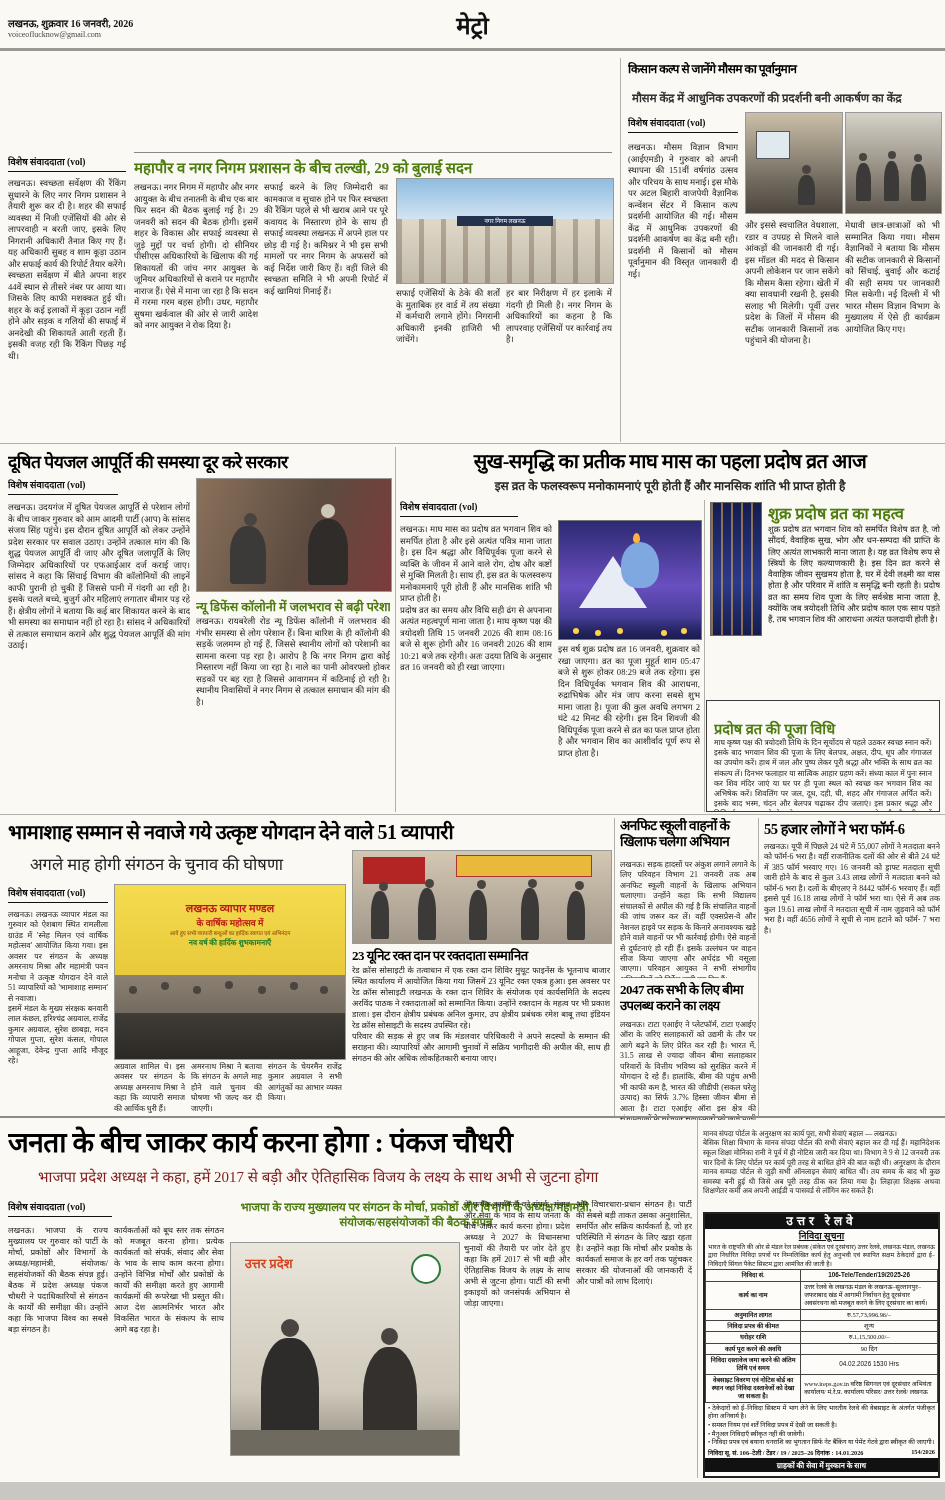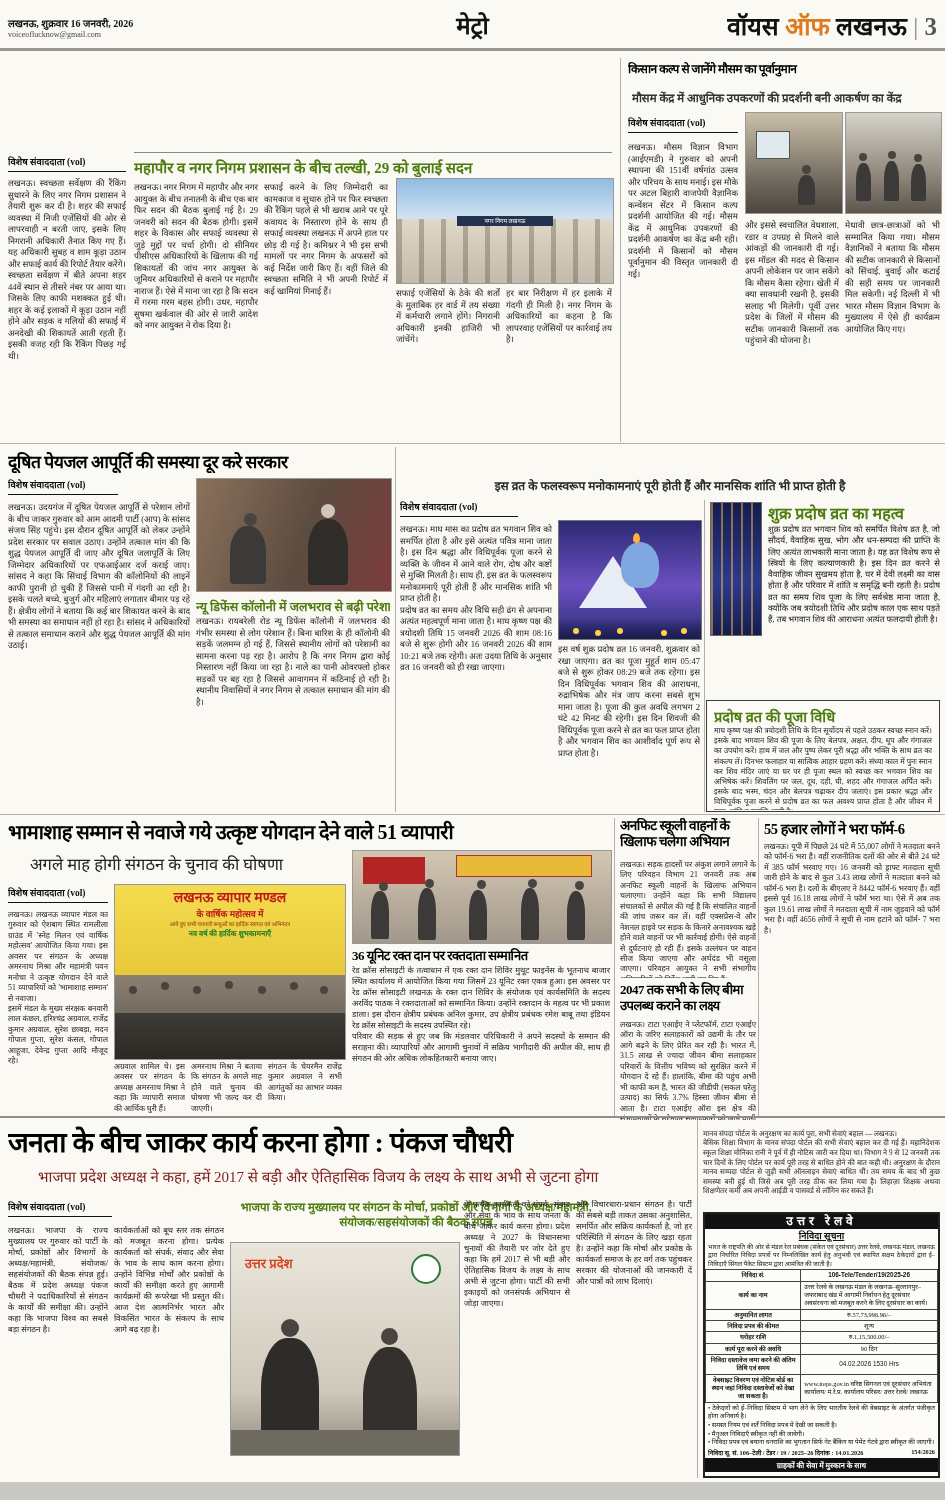--- a/index.html
+++ b/index.html
@@ -9,46 +9,39 @@
   .body{font-size:8.6px;line-height:1.34;text-align:justify;white-space:pre-line;overflow:hidden;color:#1c1c1c;}
   .body.small{font-size:7.8px;}
   .byline{font-weight:bold;font-size:9.5px;border-bottom:1.6px solid #111;padding-bottom:3px;overflow:hidden;white-space:nowrap;}
   .h-main{font-weight:800;color:#000;letter-spacing:-0.5px;}
   .nowrap{white-space:nowrap;overflow:hidden;}
   .vrule{position:absolute;width:1px;background:#b3b0aa;}
   .hrule{position:absolute;height:1px;background:#b3b0aa;}
   .hrule.thick{height:3px;background:#9a9893;}
   .photo{position:absolute;overflow:hidden;background:#ccc;border:1px solid #999;}
   .sub-h{font-weight:bold;color:#4d7c0f;}
-  .boxed{border:1.6px solid #3a3a3a;padding:5px 7px;box-sizing:border-box;overflow:hidden;}
+  .boxed{border:1.6px solid #3a3a3a;padding:17px 7px;box-sizing:border-box;overflow:hidden;}
   .bullet{font-size:6.4px;line-height:1.35;text-align:justify;}
   .bullet::before{content:"• ";}
   .tbl{width:100%;border-collapse:collapse;table-layout:fixed;}
   .tbl td{border:1px solid #444;font-size:6.4px;line-height:1.3;padding:1px 3px;vertical-align:middle;}
   .tbl td.lbl{width:38%;text-align:center;font-weight:bold;}
   .silhouette{position:absolute;background:#3c3a38;border-radius:45% 45% 8% 8%;}
   .head{position:absolute;background:#4a4441;border-radius:50%;}
 </style>
 </head>
 <body>
 
 <div class="page">
 
   <div class="abs" style="left:8px;top:16px;width:250px;">
     <div style="font-size:10px;font-weight:bold;">लखनऊ, शुक्रवार 16 जनवरी, 2026</div>
     <div style="font-size:8px;color:#444;">voiceoflucknow@gmail.com</div>
   </div>
   <div class="abs nowrap" style="left:0;top:8px;width:945px;text-align:center;font-size:24px;font-weight:800;">मेट्रो</div>
-  <div class="abs nowrap" style="right:8px;top:8px;text-align:right;font-size:25px;font-weight:800;">
-    <span>वॉयस</span>
-    <span style="color:#e07a1e;">ऑफ</span>
-    <span>लखनऊ</span>
-    <span style="color:#8a8a8a;font-weight:400;">|</span>
-    <span style="color:#555;">3</span>
-  </div>
   <div class="hrule thick" style="left:0;top:48px;width:945px;"></div>
 
 
   <div class="abs byline" style="left:8px;top:155px;width:118px;">विशेष संवाददाता (vol)</div>
   <div class="abs body" style="left:8px;top:178px;width:118px;height:262px;">लखनऊ। स्वच्छता सर्वेक्षण की रैंकिंग सुधारने के लिए नगर निगम प्रशासन ने तैयारी शुरू कर दी है। शहर की सफाई व्यवस्था में निजी एजेंसियों की ओर से लापरवाही न बरती जाए, इसके लिए निगरानी अधिकारी तैनात किए गए हैं। यह अधिकारी सुबह व शाम कूड़ा उठान और सफाई कार्य की रिपोर्ट तैयार करेंगे।
 स्वच्छता सर्वेक्षण में बीते अपना शहर 44वें स्थान से तीसरे नंबर पर आया था। जिसके लिए काफी मशक्कत हुई थी। शहर के कई इलाकों में कूड़ा उठान नहीं होने और सड़क व गलियों की सफाई में अनदेखी की शिकायतें आती रहती हैं। इसकी वजह रही कि रैंकिंग पिछड़ गई थी।</div>
 
   <div class="abs sub-h nowrap" style="left:134px;top:152px;width:478px;font-size:15px;border-top:1px solid #888;padding-top:4px;">महापौर व नगर निगम प्रशासन के बीच तल्खी, 29 को बुलाई सदन</div>
 
   <div class="photo" style="left:396px;top:178px;width:216px;height:104px;">
@@ -100,20 +93,21 @@
     <div class="head" style="left:24%;top:30%;width:13px;height:13px;"></div>
     <div class="silhouette" style="left:17%;top:42%;width:36px;height:58px;"></div>
     <div class="head" style="left:64%;top:22%;width:14px;height:14px;background:#cfc6ba;"></div>
     <div class="silhouette" style="left:57%;top:36%;width:40px;height:66px;background:#2f2c29;"></div>
   </div>
   <div class="abs sub-h nowrap" style="left:196px;top:598px;width:194px;font-size:12.5px;">न्यू डिफेंस कॉलोनी में जलभराव से बढ़ी परेशानी</div>
   <div class="abs body" style="left:196px;top:616px;width:194px;height:194px;">लखनऊ। रायबरेली रोड न्यू डिफेंस कॉलोनी में जलभराव की गंभीर समस्या से लोग परेशान हैं। बिना बारिश के ही कॉलोनी की सड़कें जलमग्न हो गई हैं, जिससे स्थानीय लोगों को परेशानी का सामना करना पड़ रहा है। आरोप है कि नगर निगम द्वारा कोई निस्तारण नहीं किया जा रहा है। नाले का पानी ओवरफ्लो होकर सड़कों पर बह रहा है जिससे आवागमन में कठिनाई हो रही है। स्थानीय निवासियों ने नगर निगम से तत्काल समाधान की मांग की है।</div>
 
   <div class="vrule" style="left:395px;top:447px;height:365px;"></div>
 
+  <div class="abs h-main nowrap" style="left:400px;top:447px;width:540px;font-size:20px;text-align:center;">सुख-समृद्धि का प्रतीक माघ मास का पहला प्रदोष व्रत आज</div>
   <div class="abs sub-h nowrap" style="left:400px;top:477px;width:540px;font-size:12px;text-align:center;color:#2a2a2a;">इस व्रत के फलस्वरूप मनोकामनाएं पूरी होती हैं और मानसिक शांति भी प्राप्त होती है</div>
   <div class="abs byline" style="left:400px;top:500px;width:118px;">विशेष संवाददाता (vol)</div>
   <div class="abs body" style="left:400px;top:524px;width:152px;height:286px;">लखनऊ। माघ मास का प्रदोष व्रत भगवान शिव को समर्पित होता है और इसे अत्यंत पवित्र माना जाता है। इस दिन श्रद्धा और विधिपूर्वक पूजा करने से व्यक्ति के जीवन में आने वाले रोग, दोष और कष्टों से मुक्ति मिलती है। साथ ही, इस व्रत के फलस्वरूप मनोकामनाएँ पूरी होती हैं और मानसिक शांति भी प्राप्त होती है।
 प्रदोष व्रत का समय और विधि सही ढंग से अपनाना अत्यंत महत्वपूर्ण माना जाता है। माघ कृष्ण पक्ष की त्रयोदशी तिथि 15 जनवरी 2026 की शाम 08:16 बजे से शुरू होगी और 16 जनवरी 2026 की शाम 10:21 बजे तक रहेगी। अतः उदया तिथि के अनुसार व्रत 16 जनवरी को ही रखा जाएगा।</div>
 
   <div class="photo" style="left:558px;top:520px;width:142px;height:118px;border:1px solid #777;">
     <div class="abs" style="left:0;top:0;width:100%;height:100%;background:linear-gradient(180deg,#2c2a72,#6a4fc0 55%,#2e2f7a);"></div>
     <div class="abs" style="left:14%;bottom:26%;width:0;height:0;border-left:34px solid transparent;border-right:34px solid transparent;border-bottom:52px solid #e8ecf4;"></div>
     <div class="abs" style="left:44%;top:18%;width:38px;height:46px;background:#7fa8e0;border-radius:50% 50% 40% 40%;"></div>
     <div class="abs" style="left:52%;top:10%;width:7px;height:10px;background:#ffb23e;border-radius:50% 50% 50% 50%/60% 60% 40% 40%;"></div>
@@ -138,21 +132,21 @@
   <div class="hrule" style="left:0;top:814px;width:945px;"></div>
 
   <div class="abs h-main nowrap" style="left:8px;top:818px;width:602px;font-size:20px;">भामाशाह सम्मान से नवाजे गये उत्कृष्ट योगदान देने वाले 51 व्यापारी</div>
   <div class="abs nowrap" style="left:30px;top:852px;width:320px;font-size:16.5px;color:#222;">अगले माह होगी संगठन के चुनाव की घोषणा</div>
   <div class="abs byline" style="left:8px;top:886px;width:100px;">विशेष संवाददाता (vol)</div>
   <div class="abs body small" style="left:8px;top:910px;width:100px;height:212px;">लखनऊ। लखनऊ व्यापार मंडल का गुरुवार को ऐशबाग स्थित रामलीला ग्राउंड में 'स्नेह मिलन एवं वार्षिक महोत्सव' आयोजित किया गया। इस अवसर पर संगठन के अध्यक्ष अमरनाथ मिश्रा और महामंत्री पवन मनोचा ने उत्कृष्ट योगदान देने वाले 51 व्यापारियों को 'भामाशाह सम्मान' से नवाजा।
 इसमें मंडल के मुख्य संरक्षक बनवारी लाल कंछल, हरिश्चंद्र अग्रवाल, राजेंद्र कुमार अग्रवाल, सुरेश छाबड़ा, मदन गोपाल गुप्ता, सुरेश कंसल, गोपाल आहूजा, देवेन्द्र गुप्ता आदि मौजूद रहे।</div>
 
   <div class="photo" style="left:114px;top:884px;width:230px;height:174px;">
     <div class="abs" style="left:0;top:0;width:100%;height:52%;background:linear-gradient(#f4dc4e,#e8c93a);border-bottom:2px solid #b02020;text-align:center;overflow:hidden;">
-      <div style="font-size:14px;font-weight:800;color:#c01818;line-height:1.25;margin-top:4px;">लखनऊ व्यापार मण्डल</div>
+      <div style="font-size:11px;font-weight:800;color:#c01818;line-height:1.25;margin-top:17px;">लखनऊ व्यापार मण्डल</div>
       <div style="font-size:9px;font-weight:800;color:#c01818;">के वार्षिक महोत्सव में</div>
       <div style="font-size:5.5px;font-weight:bold;color:#a8651a;">आये हुए सभी व्यापारी बन्धुओं का हार्दिक स्वागत एवं अभिनंदन</div>
       <div style="font-size:7.5px;font-weight:800;color:#1a7a2a;">नव वर्ष की हार्दिक शुभकामनाएँ</div>
     </div>
     <div class="abs" style="left:0;bottom:0;width:100%;height:48%;background:linear-gradient(#8b8072,#57524a);">
       <div class="head" style="left:6%;top:12%;width:8px;height:8px;"></div>
       <div class="head" style="left:20%;top:8%;width:8px;height:8px;"></div>
       <div class="head" style="left:34%;top:13%;width:8px;height:8px;"></div>
       <div class="head" style="left:48%;top:7%;width:8px;height:8px;"></div>
       <div class="head" style="left:62%;top:12%;width:8px;height:8px;"></div>
@@ -173,21 +167,21 @@
     <div class="silhouette" style="left:7%;top:44%;width:18px;height:48px;"></div>
     <div class="head" style="left:28%;top:30%;width:9px;height:9px;"></div>
     <div class="silhouette" style="left:25%;top:40%;width:18px;height:52px;"></div>
     <div class="head" style="left:48%;top:32%;width:9px;height:9px;"></div>
     <div class="silhouette" style="left:45%;top:42%;width:18px;height:50px;"></div>
     <div class="head" style="left:68%;top:30%;width:9px;height:9px;"></div>
     <div class="silhouette" style="left:65%;top:40%;width:18px;height:52px;"></div>
     <div class="head" style="left:86%;top:33%;width:9px;height:9px;"></div>
     <div class="silhouette" style="left:83%;top:43%;width:18px;height:49px;"></div>
   </div>
-  <div class="abs h-main nowrap" style="left:352px;top:946px;width:258px;font-size:13px;">36 यूनिट रक्त दान पर रक्तदाता सम्मानित</div>
+  <div class="abs h-main nowrap" style="left:352px;top:946px;width:258px;font-size:13px;">23 यूनिट रक्त दान पर रक्तदाता सम्मानित</div>
   <div class="abs body" style="left:352px;top:966px;width:258px;height:156px;font-size:8.2px;">रेड क्रॉस सोसाइटी के तत्वाधान में एक रक्त दान शिविर मुथूट फाइनेंस के भूतनाथ बाजार स्थित कार्यालय में आयोजित किया गया जिसमें 23 यूनिट रक्त एकत्र हुआ। इस अवसर पर रेड क्रॉस सोसाइटी लखनऊ के रक्त दान शिविर के संयोजक एवं कार्यसमिति के सदस्य अरविंद पाठक ने रक्तदाताओं को सम्मानित किया। उन्होंने रक्तदान के महत्व पर भी प्रकाश डाला। इस दौरान क्षेत्रीय प्रबंधक अनिल कुमार, उप क्षेत्रीय प्रबंधक रमेश बाबू तथा इंडियन रेड क्रॉस सोसाइटी के सदस्य उपस्थित रहे।
 परिवार की सड़क से हुए जब कि मंडलवार परिधिकारी ने अपने सदस्यों के सम्मान की सराहना की। व्यापारियों और आगामी चुनावों में सक्रिय भागीदारी की अपील की, साथ ही संगठन की ओर अधिक लोकहितकारी बनाया जाए।</div>
 
   <div class="vrule" style="left:614px;top:818px;height:300px;"></div>
 
   <div class="abs h-main" style="left:620px;top:818px;width:136px;font-size:13.5px;line-height:1.2;height:36px;overflow:hidden;">अनफिट स्कूली वाहनों के खिलाफ चलेगा अभियान</div>
   <div class="abs body small" style="left:620px;top:860px;width:136px;height:118px;">लखनऊ। सड़क हादसों पर अंकुश लगाने लगाने के लिए परिवहन विभाग 21 जनवरी तक अब अनफिट स्कूली वाहनों के खिलाफ अभियान चलाएगा। उन्होंने कहा कि सभी विद्यालय संचालकों से अपील की गई है कि संचालित वाहनों की जांच जरूर कर लें। वहीं एक्सप्रेस-वे और नेशनल हाइवे पर सड़क के किनारे अनावश्यक खड़े होने वाले वाहनों पर भी कार्रवाई होगी। ऐसे वाहनों से दुर्घटनाएं हो रही हैं। इसके उल्लंघन पर वाहन सीज किया जाएगा और अर्थदंड भी वसूला जाएगा। परिवहन आयुक्त ने सभी संभागीय अधिकारियों को निर्देश जारी कर दिए हैं।</div>
 
   <div class="abs h-main" style="left:620px;top:982px;width:136px;font-size:13px;line-height:1.2;height:34px;overflow:hidden;">2047 तक सभी के लिए बीमा उपलब्ध कराने का लक्ष्य</div>
   <div class="abs body small" style="left:620px;top:1020px;width:136px;height:100px;">लखनऊ। टाटा एआईए ने प्लेटफॉर्म, टाटा एआईए ऑरा के जरिए सलाहकारों को उद्यमी के तौर पर आगे बढ़ने के लिए प्रेरित कर रही है। भारत में, 31.5 लाख से ज्यादा जीवन बीमा सलाहकार परिवारों के वित्तीय भविष्य को सुरक्षित करने में योगदान दे रहे हैं। हालांकि, बीमा की पहुंच अभी भी काफी कम है, भारत की जीडीपी (सकल घरेलू उत्पाद) का सिर्फ 3.7% हिस्सा जीवन बीमा से आता है। टाटा एआईए ऑरा इस क्षेत्र की संभावनाओं के मद्देनजर सलाहकारों को आने वाली पीढ़ी को सशक्त बनाता है ताकि 2047 तक सबके लिए बीमा उपलब्ध कराया जा सके।</div>

